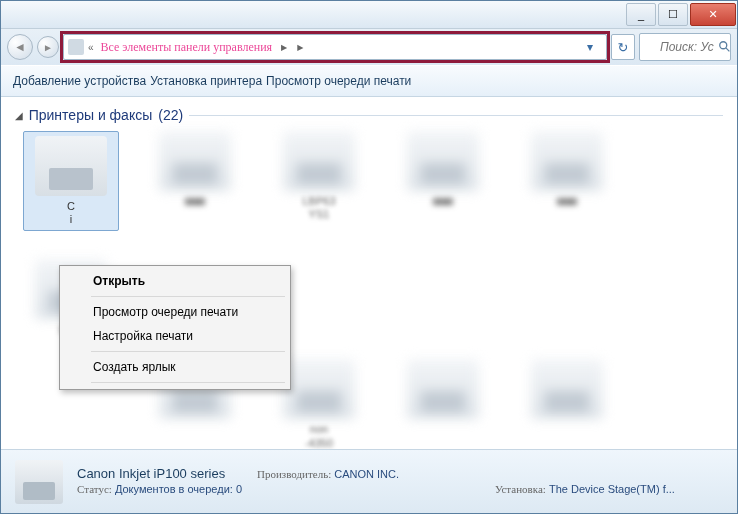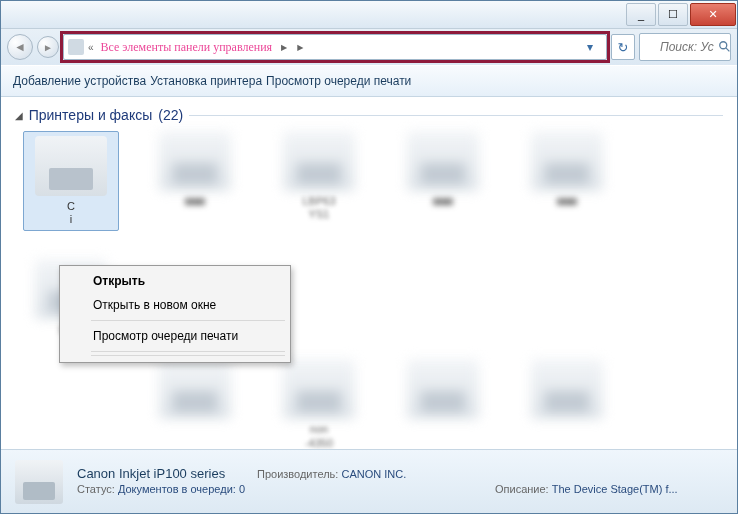--- a/index.html
+++ b/index.html
@@ -52,21 +52,21 @@
 .ctxmenu { position: absolute; left: 58px; top: 160px; width: 232px; background: #f4f4f4; border: 1px solid #9a9a9a; box-shadow: 2px 3px 6px rgba(0,0,0,0.25); padding: 3px; font-size: 12px; z-index: 50; margin-top: 8px; }
 .ctx-item { padding: 5px 10px 5px 30px; position: relative; cursor: default; }
 .ctx-item.bold { font-weight: bold; }
 .ctx-sep { height: 1px; background: #d8d8d8; margin: 3px 2px 3px 28px; }
 
 .details-pane { height: 64px; background: linear-gradient(to bottom, #eff6fc, #dde9f3); border-top: 1px solid #c6d6e3; display: flex; align-items: center; padding: 6px 14px; gap: 14px; font-size: 11px; color: #444; }
 .details-icon { width: 48px; height: 44px; background: linear-gradient(to bottom, #f0f3f6, #cfd8e0); border-radius: 3px; position: relative; }
 .details-icon::after { content: ''; position: absolute; bottom: 4px; left: 8px; width: 32px; height: 18px; background: #b0bcc6; border-radius: 2px; }
 .details-text { flex: 1; display: grid; grid-template-columns: 170px 1fr 1fr; column-gap: 10px; row-gap: 2px; align-items: baseline; }
 .details-title { font-size: 13px; color: #1a3c5e; grid-column: 1; }
-.det-label { color: #666; text-align: right; }
+.det-label { color: #666; text-align: right; font-family: Liberation Serif, serif; }
 .det-val { color: #2a4c7e; text-align: right; }
 
 
 .blurlabel { filter: blur(2px); color: #666; font-size: 11px; }
 </style>
 </head>
 <body>
 
 <div class="window">
 
@@ -176,38 +176,39 @@
         <div class="device-icon printer blurred"></div>
       </div>
       <div class="device">
         <div class="device-icon printer blurred"></div>
       </div>
 
     </div>
 
     <div class="ctxmenu">
       <div class="ctx-item bold">Открыть</div>
-      <div class="ctx-item">Открыть в новом окне</div>
       <div class="ctx-sep"></div>
       <div class="ctx-item">Просмотр очереди печати</div>
+      <div class="ctx-item">Настройка печати</div>
       <div class="ctx-sep"></div>
+      <div class="ctx-item">Создать ярлык</div>
       <div class="ctx-sep"></div>
 
     </div>
 
   </div>
 
   <div class="details-pane">
     <div class="details-icon"></div>
     <div class="details-text">
       <div class="details-title">Canon Inkjet iP100 series</div>
       <div><span class="det-label">Производитель:</span> <span class="det-val">CANON INC.</span></div>
 
       <div></div>
       <div><span class="det-label">Статус:</span> <span class="det-val">Документов в очереди: 0</span></div>
 
       <div></div>
-      <div><span class="det-label">Описание:</span> <span class="det-val">The Device Stage(TM) f...</span></div>
+      <div><span class="det-label">Установка:</span> <span class="det-val">The Device Stage(TM) f...</span></div>
       <div></div>
     </div>
   </div>
 
 </div>
 
 </body></html>

